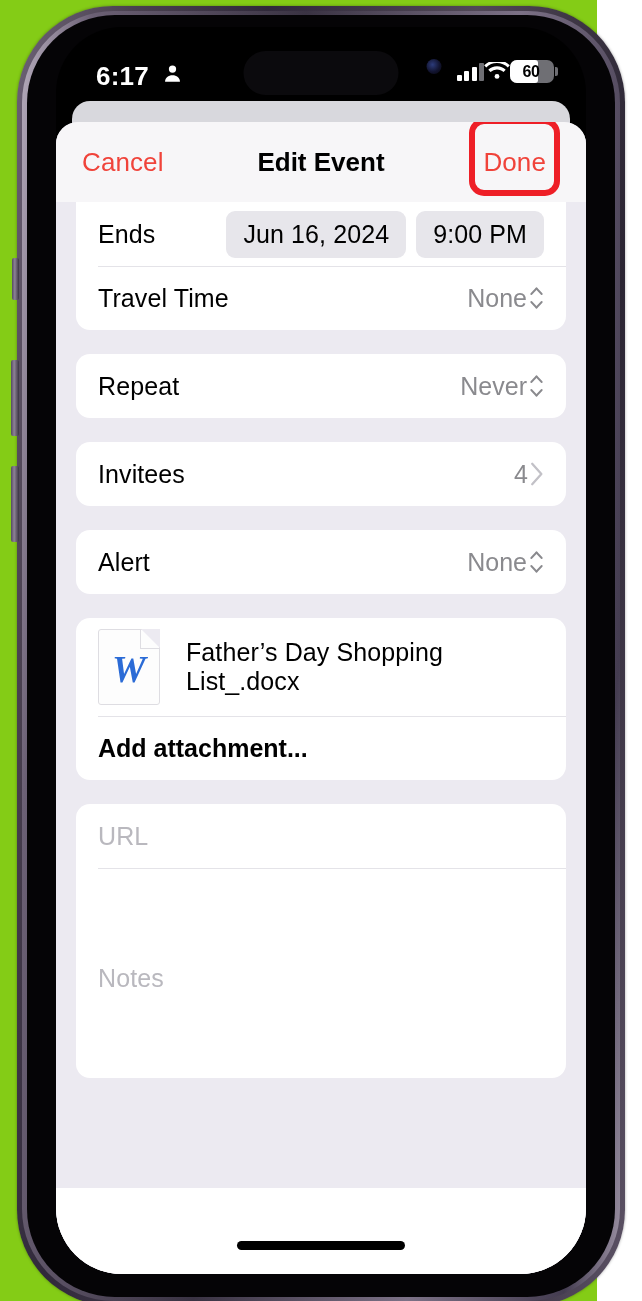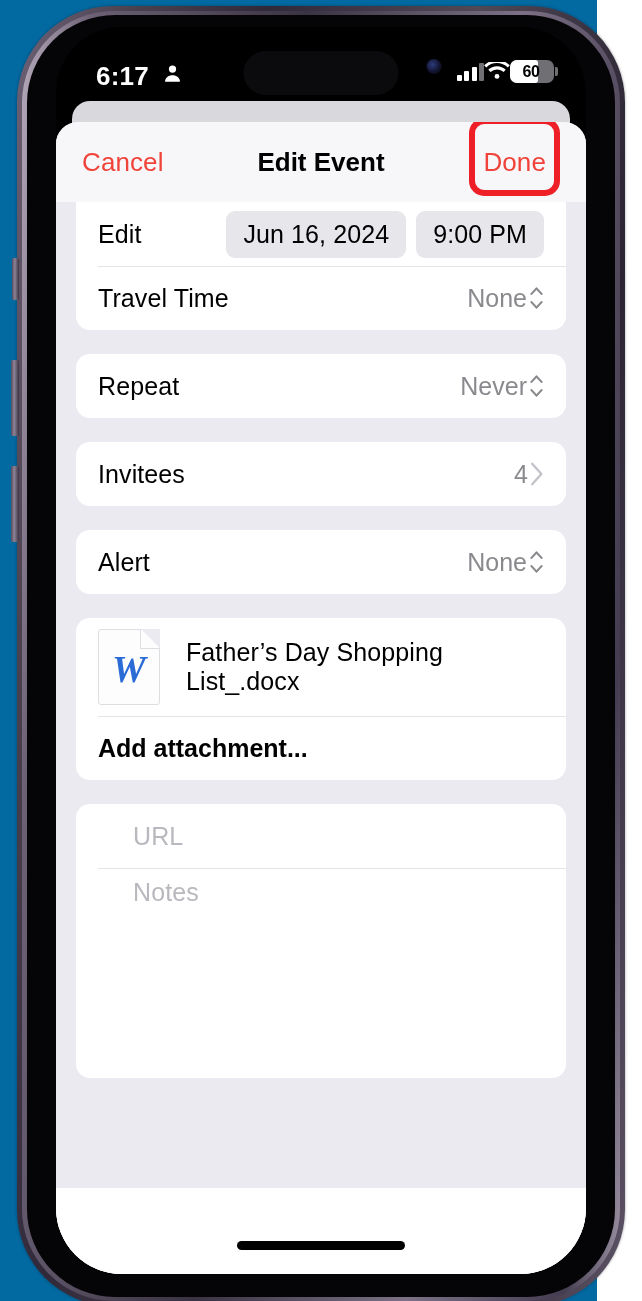--- a/index.html
+++ b/index.html
@@ -5,21 +5,21 @@
   * { box-sizing: border-box; margin: 0; padding: 0; }
   html, body {
     width: 642px; height: 1301px;
     background: #ffffff;
     font-family: "Liberation Sans", sans-serif;
     overflow: hidden;
   }
   .stage {
     position: relative;
     width: 597px; height: 1301px;
-    background: #0369a1;
+    background: #84cc16;
   }
 
   
   .phone-outer {
     position: absolute;
     left: 17px; top: 6px;
     width: 608px; height: 1300px;
     border-radius: 96px;
     background: linear-gradient(100deg,#6d6276 0%,#4a4150 14%,#30293a 30%,#514857 55%,#2b2533 78%,#5d5366 100%);
     box-shadow: 0 0 3px rgba(0,0,0,.35);
@@ -224,22 +224,22 @@
     font-size: 38px; font-weight: 700; font-style: italic;
     color: #2b6bd6; line-height: 1; margin-top: 4px;
   }
   .attach-name {
     margin-left: 26px; font-size: 25px; color: #000000; letter-spacing: .1px;
   }
   .attach-add { font-size: 25px; color: #000000; font-weight: bold; }
 
   
   .field-row { min-height: 64px; }
-  .placeholder { font-size: 25px; color: #b9b8be; letter-spacing: .1px; margin-left: 35px; }
-  .notes-row { min-height: 210px; align-items: flex-start; padding-top: 10px; }
+  .placeholder { font-size: 25px; color: #b9b8be; letter-spacing: .1px; }
+  .notes-row { min-height: 210px; align-items: center; padding-top: 10px; }
 
   
   .bottom-white {
     position: absolute; left: 0; right: 0; bottom: 0; height: 86px;
     background: #ffffff;
   }
   .home-indicator {
     position: absolute; left: 50%; transform: translateX(-50%);
     bottom: 24px; width: 168px; height: 9px; border-radius: 5px;
     background: #000000;
@@ -300,21 +300,21 @@
         <span class="done-wrap">
           <span class="nav-done">Done</span>
           <span class="done-ring"></span>
         </span>
       </div>
 
       <div class="content">
 
         <div class="card top-clipped">
           <div class="row">
-            <span class="row-label">Edit</span>
+            <span class="row-label">Ends</span>
             <span class="pills">
               <span class="pill">Jun 16, 2024</span>
               <span class="pill">9:00 PM</span>
             </span>
           </div>
           <div class="row">
             <span class="row-label">Travel Time</span>
             <span class="row-value">
               <span>None</span>
               <svg class="chev-ud" viewBox="0 0 14 22">

